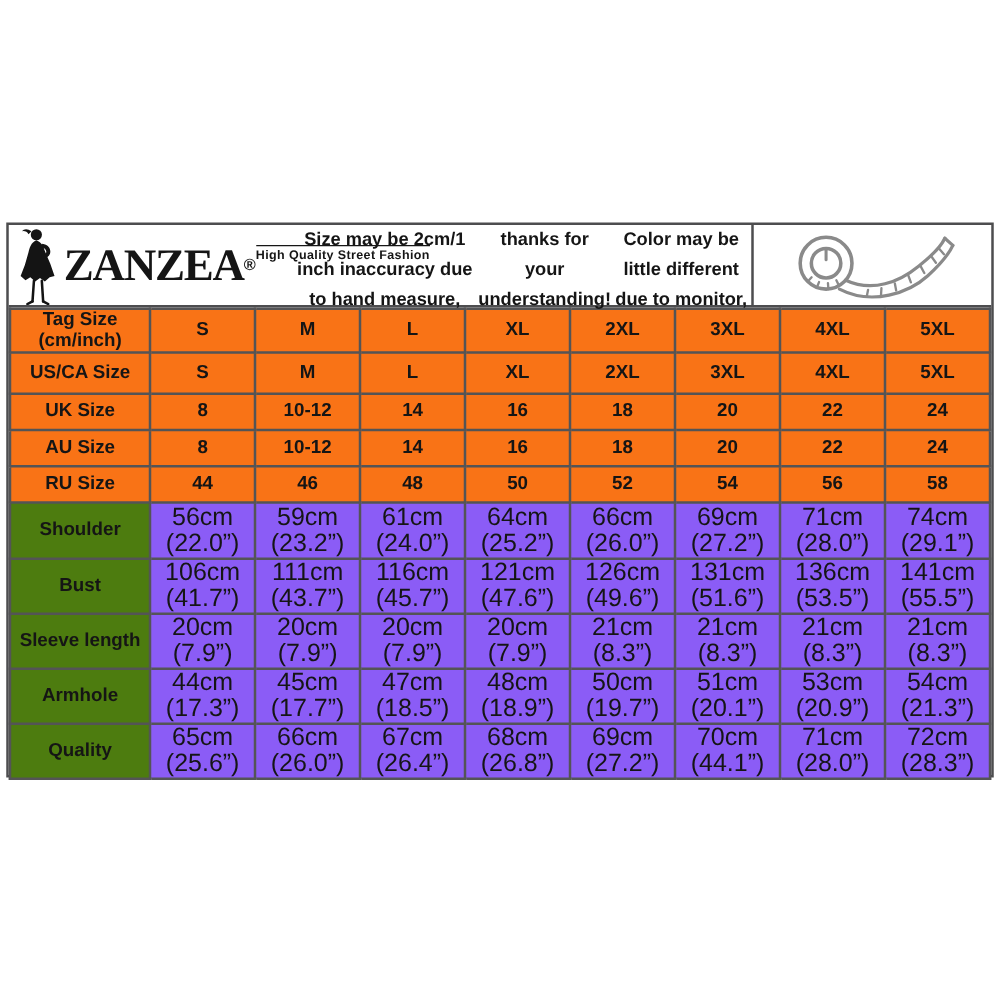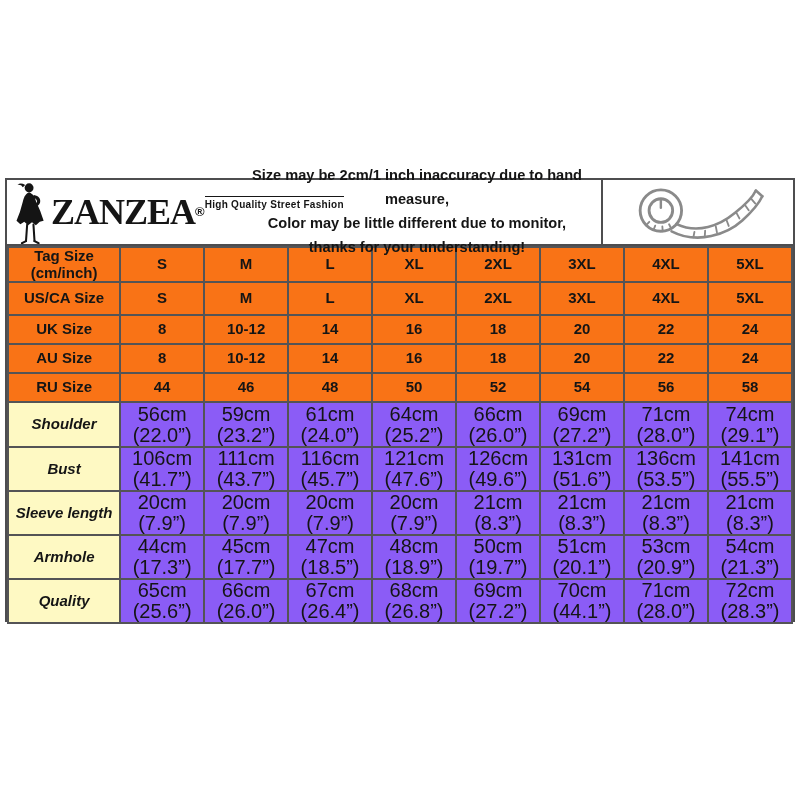--- a/index.html
+++ b/index.html
@@ -6,29 +6,29 @@
   body{width:800px;height:800px;position:relative;font-family:"Liberation Sans","DejaVu Sans",sans-serif;color:#151515;}
   .sheet{position:absolute;top:178px;left:5px;width:790px;height:444px;border:2px solid #4d4d4f;box-sizing:border-box;background:#fff;}
   
   .hdr-band{display:flex;height:66px;border-bottom:2px solid #4d4d4f;box-sizing:border-box;align-items:stretch;}
   .logo-block{width:226px;display:flex;align-items:center;padding-left:7px;box-sizing:border-box;}
   .logo-figure{flex:0 0 auto;margin-right:1px;margin-top:2px;}
   .logo-text{display:flex;}
   .logo-name{font-family:"Liberation Serif","DejaVu Serif",serif;font-weight:bold;font-size:36px;line-height:33px;letter-spacing:-1px;white-space:nowrap;}
   .logo-reg{font-size:13px;font-family:"Liberation Sans",sans-serif;font-weight:bold;vertical-align:8px;letter-spacing:0;}
   .logo-tagline{font-size:10px;font-weight:bold;letter-spacing:.3px;border-top:1.6px solid #161616;margin-top:1px;padding-top:1.5px;white-space:nowrap;}
-  .disclaimer{flex:1;display:flex;flex-direction:column;justify-content:center;text-align:center;font-weight:bold;font-size:14.6px;line-height:24px;padding-bottom:2px;}
+  .disclaimer{flex:1;display:flex;flex-direction:row;justify-content:center;text-align:center;font-weight:bold;font-size:14.6px;line-height:24px;padding-bottom:2px;}
   .tape-block{width:192px;border-left:2px solid #4d4d4f;box-sizing:border-box;display:flex;align-items:center;justify-content:center;}
   
   table{width:100%;border-collapse:collapse;table-layout:fixed;}
   td{border:2px solid #545456;text-align:center;vertical-align:middle;white-space:pre-line;padding:0;}
   col.c-label{width:14.3%;}
   tr.h td{background:#f97316;font-weight:bold;font-size:15px;line-height:16.5px;}
   tr.m td{background:#8b5cf6;font-size:20px;line-height:21px;font-weight:normal;}
-  tr.m td.lbl{background:#fef9c3;font-weight:bold;font-size:15px;line-height:16.5px;font-style:italic;}
+  tr.m td.lbl{background:#4d7c0f;font-weight:bold;font-size:15px;line-height:16.5px;}
   tr.r0{height:35px}tr.r1{height:33px}tr.r2{height:29px}tr.r3{height:29px}tr.r4{height:29px}
   tr.r5{height:45px}tr.r6{height:44px}tr.r7{height:44px}tr.r8{height:44px}tr.r9{height:42px}
   svg{display:block;}
 </style>
 </head>
 <body>
 
 <div class="sheet">
 
   <div class="hdr-band">
@@ -45,22 +45,22 @@
         </svg>
       </span>
       <span class="logo-text">
         <span class="logo-name"><span>ZANZEA</span><span class="logo-reg">®</span></span>
         <span class="logo-tagline">High Quality Street Fashion</span>
       </span>
     </div>
 
     <div class="disclaimer">
       <div>Size may be 2cm/1 inch inaccuracy due to hand measure,</div>
+      <div>thanks for your understanding!</div>
       <div>Color may be little different due to monitor,</div>
-      <div>thanks for your understanding!</div>
     </div>
 
     <div class="tape-block">
       <span>
         <svg width="152" height="60" viewBox="0 0 200 84" fill="none" stroke="#8A8A8A" stroke-width="4" stroke-linecap="round">
           <circle cx="48" cy="40" r="29"></circle>
           <circle cx="48" cy="40" r="16.5"></circle>
           <path d="M48,24 L48,36" stroke-width="3.4"></path>
           <path d="M62.5,65.1 L59.5,59.1 M50.6,68.9 L50.1,62.3 M37.7,67.2 L40.1,61.1 M27.5,60.5 L31.8,55.8" stroke-width="2.6"></path>
           <path d="M70,59 C 100,73 130,61 152,43 C 166,32 176,23 181,12" stroke-width="3.6"></path>

